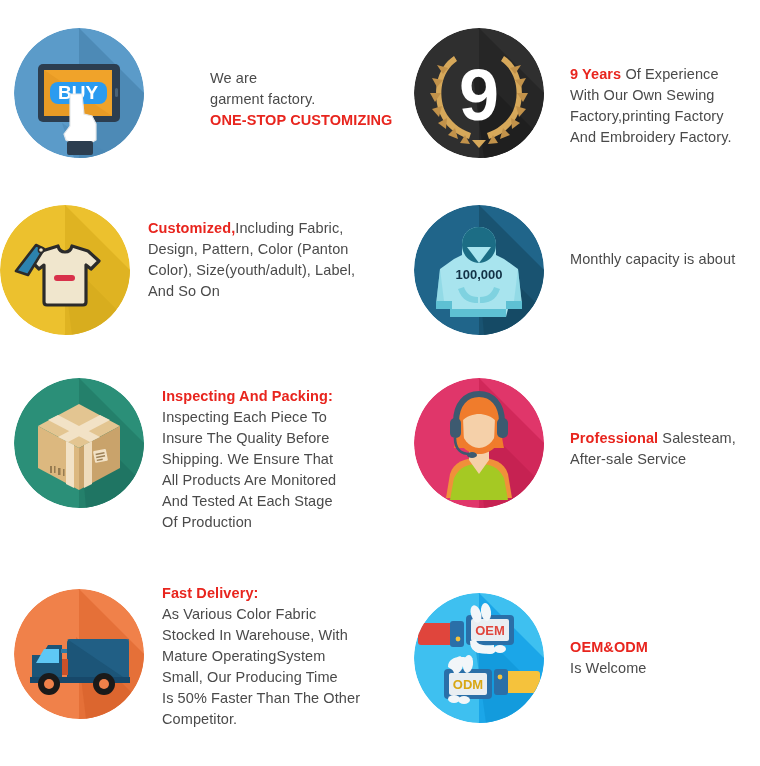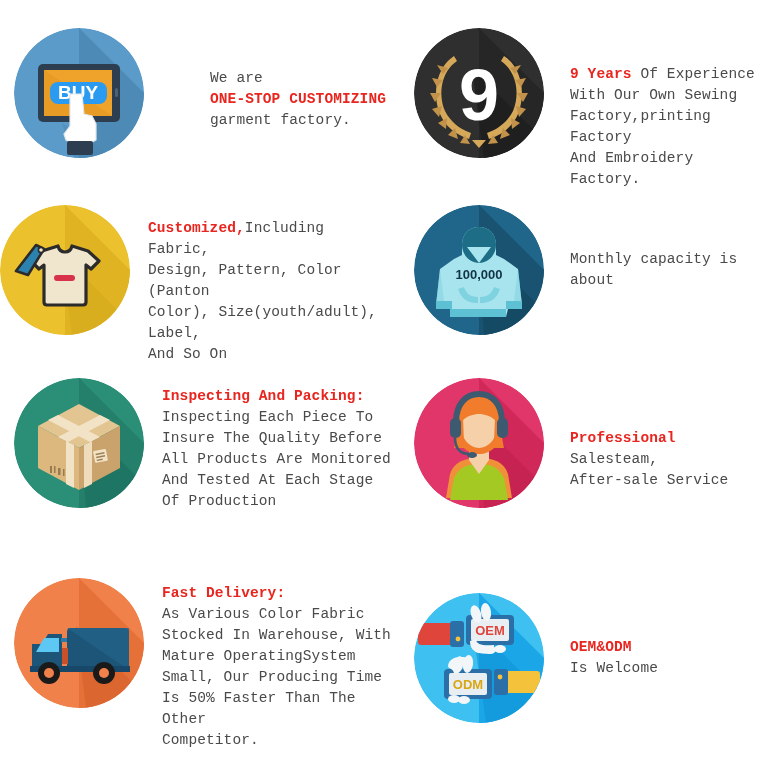--- a/index.html
+++ b/index.html
@@ -37,36 +37,35 @@
 
   .icon-wrap svg { display: block; width: 130px; height: 130px; }
 
   .feature-text {
     margin-left: 18px;
     padding-top: 4px;
     font-size: 14.5px;
     line-height: 21px;
     color: #4a4a4a;
     letter-spacing: 0.1px;
-    font-family: Liberation Mono, monospace;
   }
   .feature-text .hl {
     color: #e8251e;
     font-weight: bold;
   }
   .feature-text .plain { color: #4a4a4a; }
 
   
   #f1 { left: 14px;  top: 28px;  width: 380px; gap: 48px; }
   #f2 { left: 414px; top: 28px;  width: 346px; }
   #f3 { left: 0;  top: 205px; width: 380px; }
   #f4 { left: 414px; top: 205px; width: 346px; }
   #f5 { left: 14px;  top: 378px; width: 380px; }
   #f6 { left: 414px; top: 378px; width: 346px; }
-  #f7 { left: 14px;  top: 578px; width: 380px; }
+  #f7 { left: 14px;  top: 578px; width: 380px; align-items: center; }
   #f8 { left: 414px; top: 593px; width: 346px; }
 
   
   #f1 .feature-text { padding-top: 40px; }
   #f2 .feature-text { padding-top: 36px; }
   #f3 .feature-text { padding-top: 13px; }
   #f4 .feature-text { padding-top: 44px; }
   #f5 .feature-text { padding-top: 8px; }
   #f6 .feature-text { padding-top: 50px; }
   #f7 .feature-text { padding-top: 5px; }
@@ -100,22 +99,22 @@
           <rect x="101" y="60" width="3" height="9" rx="1.5" fill="#4a6276"></rect>
           <rect x="36" y="54" width="57" height="22" rx="8" fill="#2a9bf0"></rect>
           <text x="64" y="71" font-family="Liberation Sans, sans-serif" font-size="19" font-weight="bold" fill="#ffffff" text-anchor="middle">BUY</text>
           <path d="M56 66 L56 98 L50 106 L52 112 L68 120 L82 112 L82 96 L78 88 L70 86 L68 66 Z" fill="#ffffff" stroke="#e4e7ea" stroke-width="1.2"></path>
           <rect x="53" y="113" width="26" height="14" rx="2" fill="#2c3e50"></rect>
         </g>
       </svg>
     </div>
     <div class="feature-text">
       <div><span class="plain">We are</span></div>
+      <div><span class="plain">garment factory.</span></div>
       <div><span class="hl">ONE-STOP CUSTOMIZING</span></div>
-      <div><span class="plain">garment factory.</span></div>
     </div>
   </div>
 
   <div class="feature" id="f2">
     <div class="icon-wrap">
       <svg viewBox="0 0 130 130" xmlns="http://www.w3.org/2000/svg">
         <defs>
             <clipPath id="c2">
               <circle cx="65" cy="65" r="65"></circle>
             </clipPath>
@@ -247,20 +246,21 @@
             <rect x="44" y="90" width="2.5" height="7"></rect>
               <rect x="49" y="91" width="1.5" height="7"></rect>
           </g>
         </g>
       </svg>
     </div>
     <div class="feature-text">
       <div><span class="hl">Inspecting And Packing:</span></div>
       <div><span class="plain">Inspecting Each Piece To</span></div>
       <div><span class="plain">Insure The Quality Before</span></div>
+      <div><span class="plain">Shipping. We Ensure That</span></div>
       <div><span class="plain">All Products Are Monitored</span></div>
       <div><span class="plain">And Tested At Each Stage</span></div>
       <div><span class="plain">Of Production</span></div>
     </div>
   </div>
 
   <div class="feature" id="f6">
     <div class="icon-wrap">
       <svg viewBox="0 0 130 130" xmlns="http://www.w3.org/2000/svg">
         <defs>

